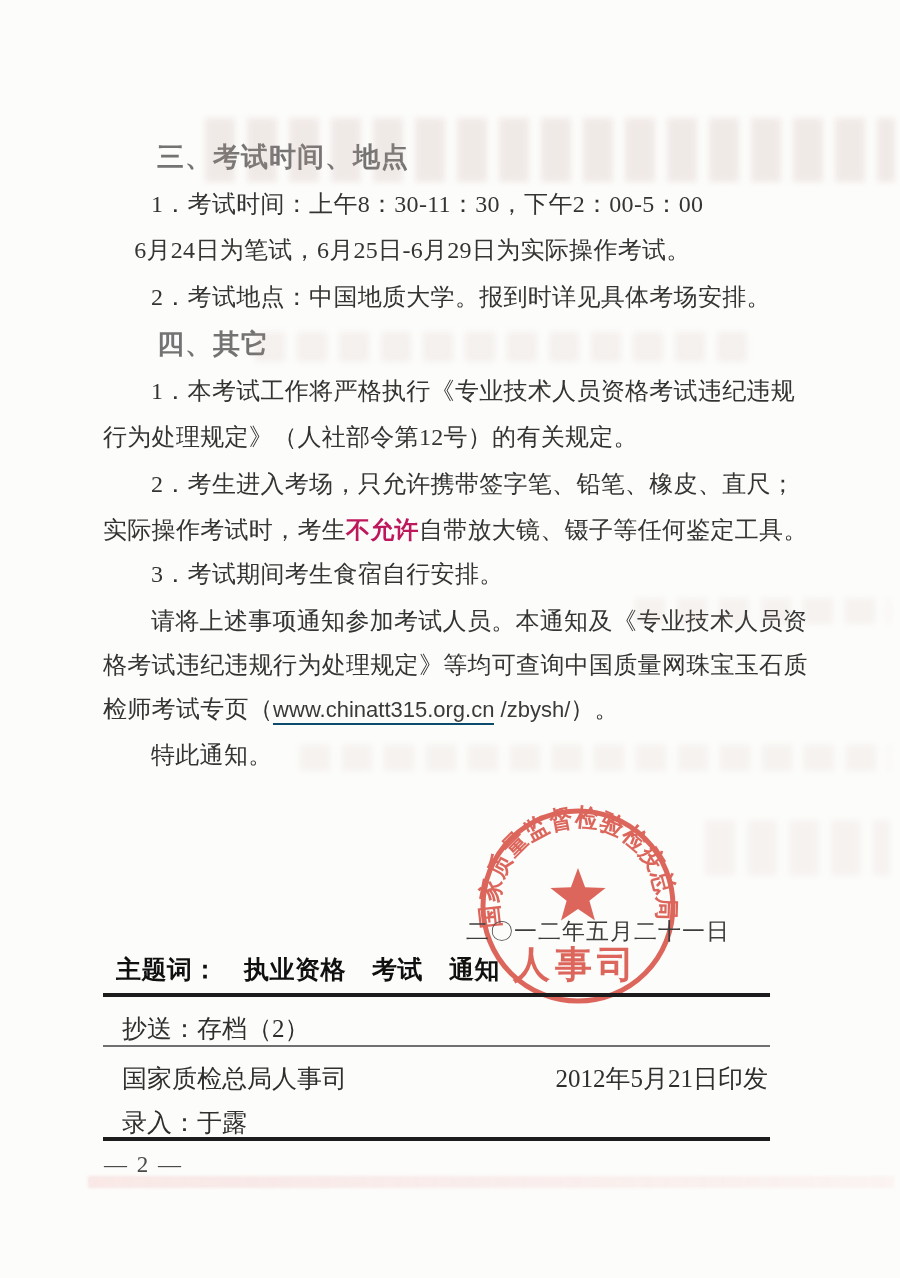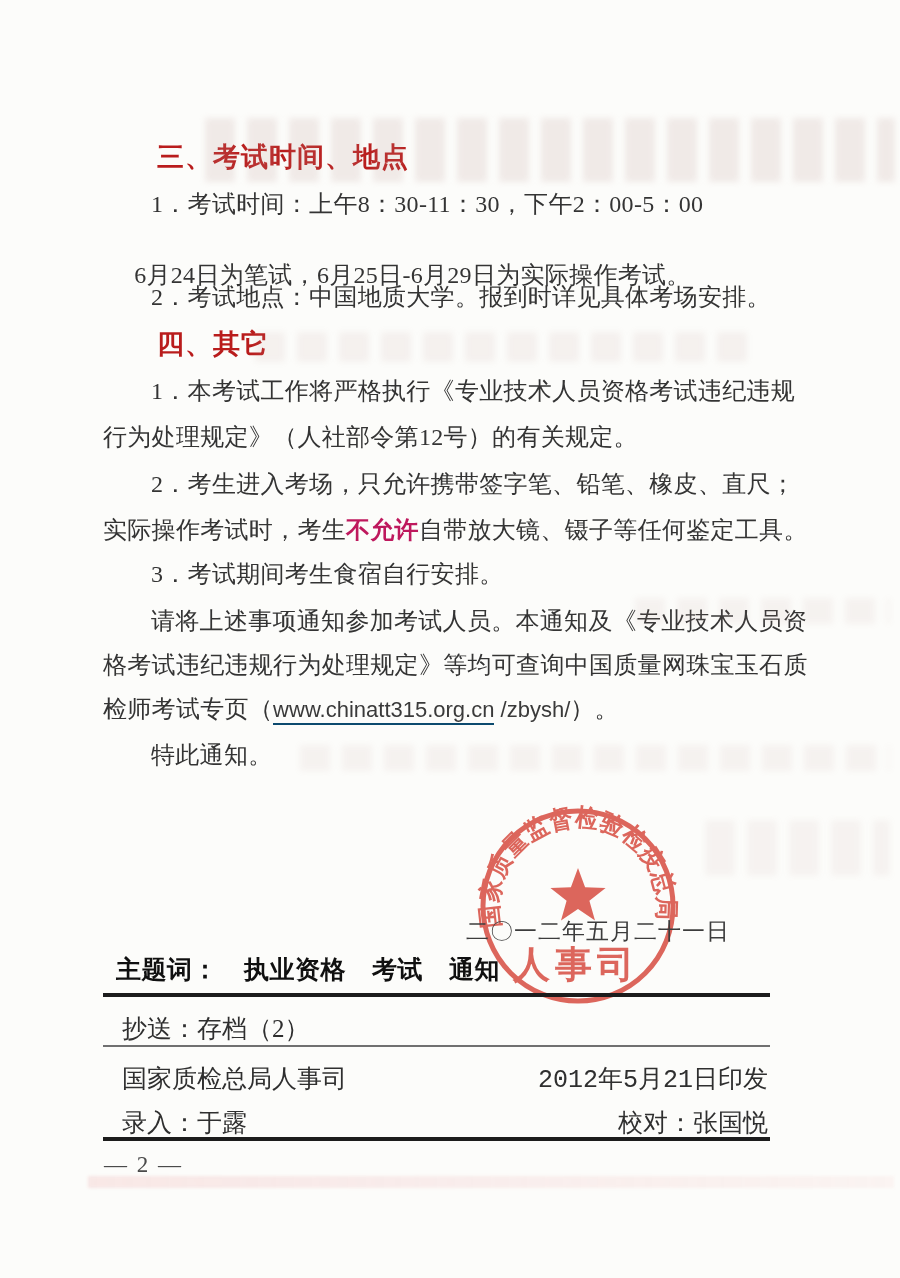--- a/index.html
+++ b/index.html
@@ -19,21 +19,21 @@
     white-space:nowrap;
     font-size:24px;
     line-height:34px;
     letter-spacing:0.3px;
     color:#343434;
   }
   .doc-line.heading{
     font-family:"Liberation Sans", sans-serif;
     font-weight:700;
     font-size:27px;
-    color:#b91c1c;
+    color:#737373;
     letter-spacing:1px;
   }
   .run-bold{font-weight:700;color:#be185d;}
   .run-latin{
     font-family:"Liberation Sans", sans-serif;
     font-size:22px;
     letter-spacing:0px;
     color:#3a3a3a;
   }
   .run-underline{border-bottom:2px solid #0c4a6e;padding-bottom:1px;}
@@ -110,21 +110,21 @@
   <div class="bleed" style="left:205px;top:118px;width:690px;height:64px;opacity:.55;"></div>
   <div class="bleed" style="left:255px;top:332px;width:500px;height:30px;opacity:.35;"></div>
   <div class="bleed" style="left:635px;top:598px;width:255px;height:26px;opacity:.30;"></div>
   <div class="bleed" style="left:300px;top:745px;width:590px;height:26px;opacity:.30;"></div>
   <div class="bleed" style="left:705px;top:820px;width:185px;height:56px;opacity:.28;"></div>
   <div class="streak" style="left:88px;top:1176px;width:806px;height:12px;"></div>
 
   <div id="doc-body">
       <div class="doc-line heading" style="top: 140px; padding-left: 2em;"><span class="">三、考试时间、地点</span></div>
       <div class="doc-line" style="top: 187px; padding-left: 2em;"><span class="">1．考试时间：上午8：30-11：30，下午2：00-5：00</span></div>
-      <div class="doc-line" style="top: 233px; padding-left: 1.3em; margin-top: 25px;"><span class="">6月24日为笔试，6月25日-6月29日为实际操作考试。</span></div>
+      <div class="doc-line" style="top: 233px; padding-left: 1.3em;"><span class="">6月24日为笔试，6月25日-6月29日为实际操作考试。</span></div>
       <div class="doc-line" style="top: 280px; padding-left: 2em;"><span class="">2．考试地点：中国地质大学。报到时详见具体考场安排。</span></div>
       <div class="doc-line heading" style="top: 327px; padding-left: 2em;"><span class="">四、其它</span></div>
       <div class="doc-line" style="top: 374px; padding-left: 2em; text-align: right;"><span class="">1．本考试工作将严格执行《专业技术人员资格考试违纪违规</span></div>
       <div class="doc-line" style="top: 420px; padding-left: 0em;"><span class="">行为处理规定》（人社部令第12号）的有关规定。</span></div>
       <div class="doc-line" style="top: 467px; padding-left: 2em;"><span class="">2．考生进入考场，只允许携带签字笔、铅笔、橡皮、直尺；</span></div>
       <div class="doc-line" style="top: 513px; padding-left: 0em;"><span class="">实际操作考试时，考生</span><span class="run-bold ">不允许</span><span class="">自带放大镜、镊子等任何鉴定工具。</span></div>
       <div class="doc-line" style="top: 557px; padding-left: 2em;"><span class="">3．考试期间考生食宿自行安排。</span></div>
       <div class="doc-line" style="top: 604px; padding-left: 2em;"><span class="">请将上述事项通知参加考试人员。本通知及《专业技术人员资</span></div>
       <div class="doc-line" style="top: 648px; padding-left: 0em;"><span class="">格考试违纪违规行为处理规定》等均可查询中国质量网珠宝玉石质</span></div>
       <div class="doc-line" style="top: 692px; padding-left: 0em;"><span class="">检师考试专页（</span><span class="run-latin run-underline">www.chinatt315.org.cn</span><span class="run-latin "> /zbysh/</span><span class="">）。</span></div>
@@ -151,26 +151,23 @@
 
   <div class="rule-thick" style="top:993px;"></div>
 
   <div class="footer-row" style="top:1012px;">
     <span>抄送：</span><span>存档（2）</span>
   </div>
 
   <div class="rule-thin" style="top:1045px;"></div>
 
   <div class="footer-row" style="top:1062px;">国家质检总局人事司</div>
-  <div class="footer-right" style="top:1062px;font-family:Liberation Mono, monospace;">2012年5月21日印发</div>
+  <div class="footer-right" style="top:1062px;">2012年5月21日印发</div>
 
   <div class="footer-row" style="top:1106px;">
     <span>录入：</span><span>于露</span>
-  </div>
-  <div class="footer-right" style="top:1106px;">
-    <span>校对：</span><span>张国悦</span>
   </div>
 
   <div class="rule-thick" style="top:1137px;"></div>
 
   <div class="page-number">— 2 —</div>
 
 </div>
 
 </body></html>

